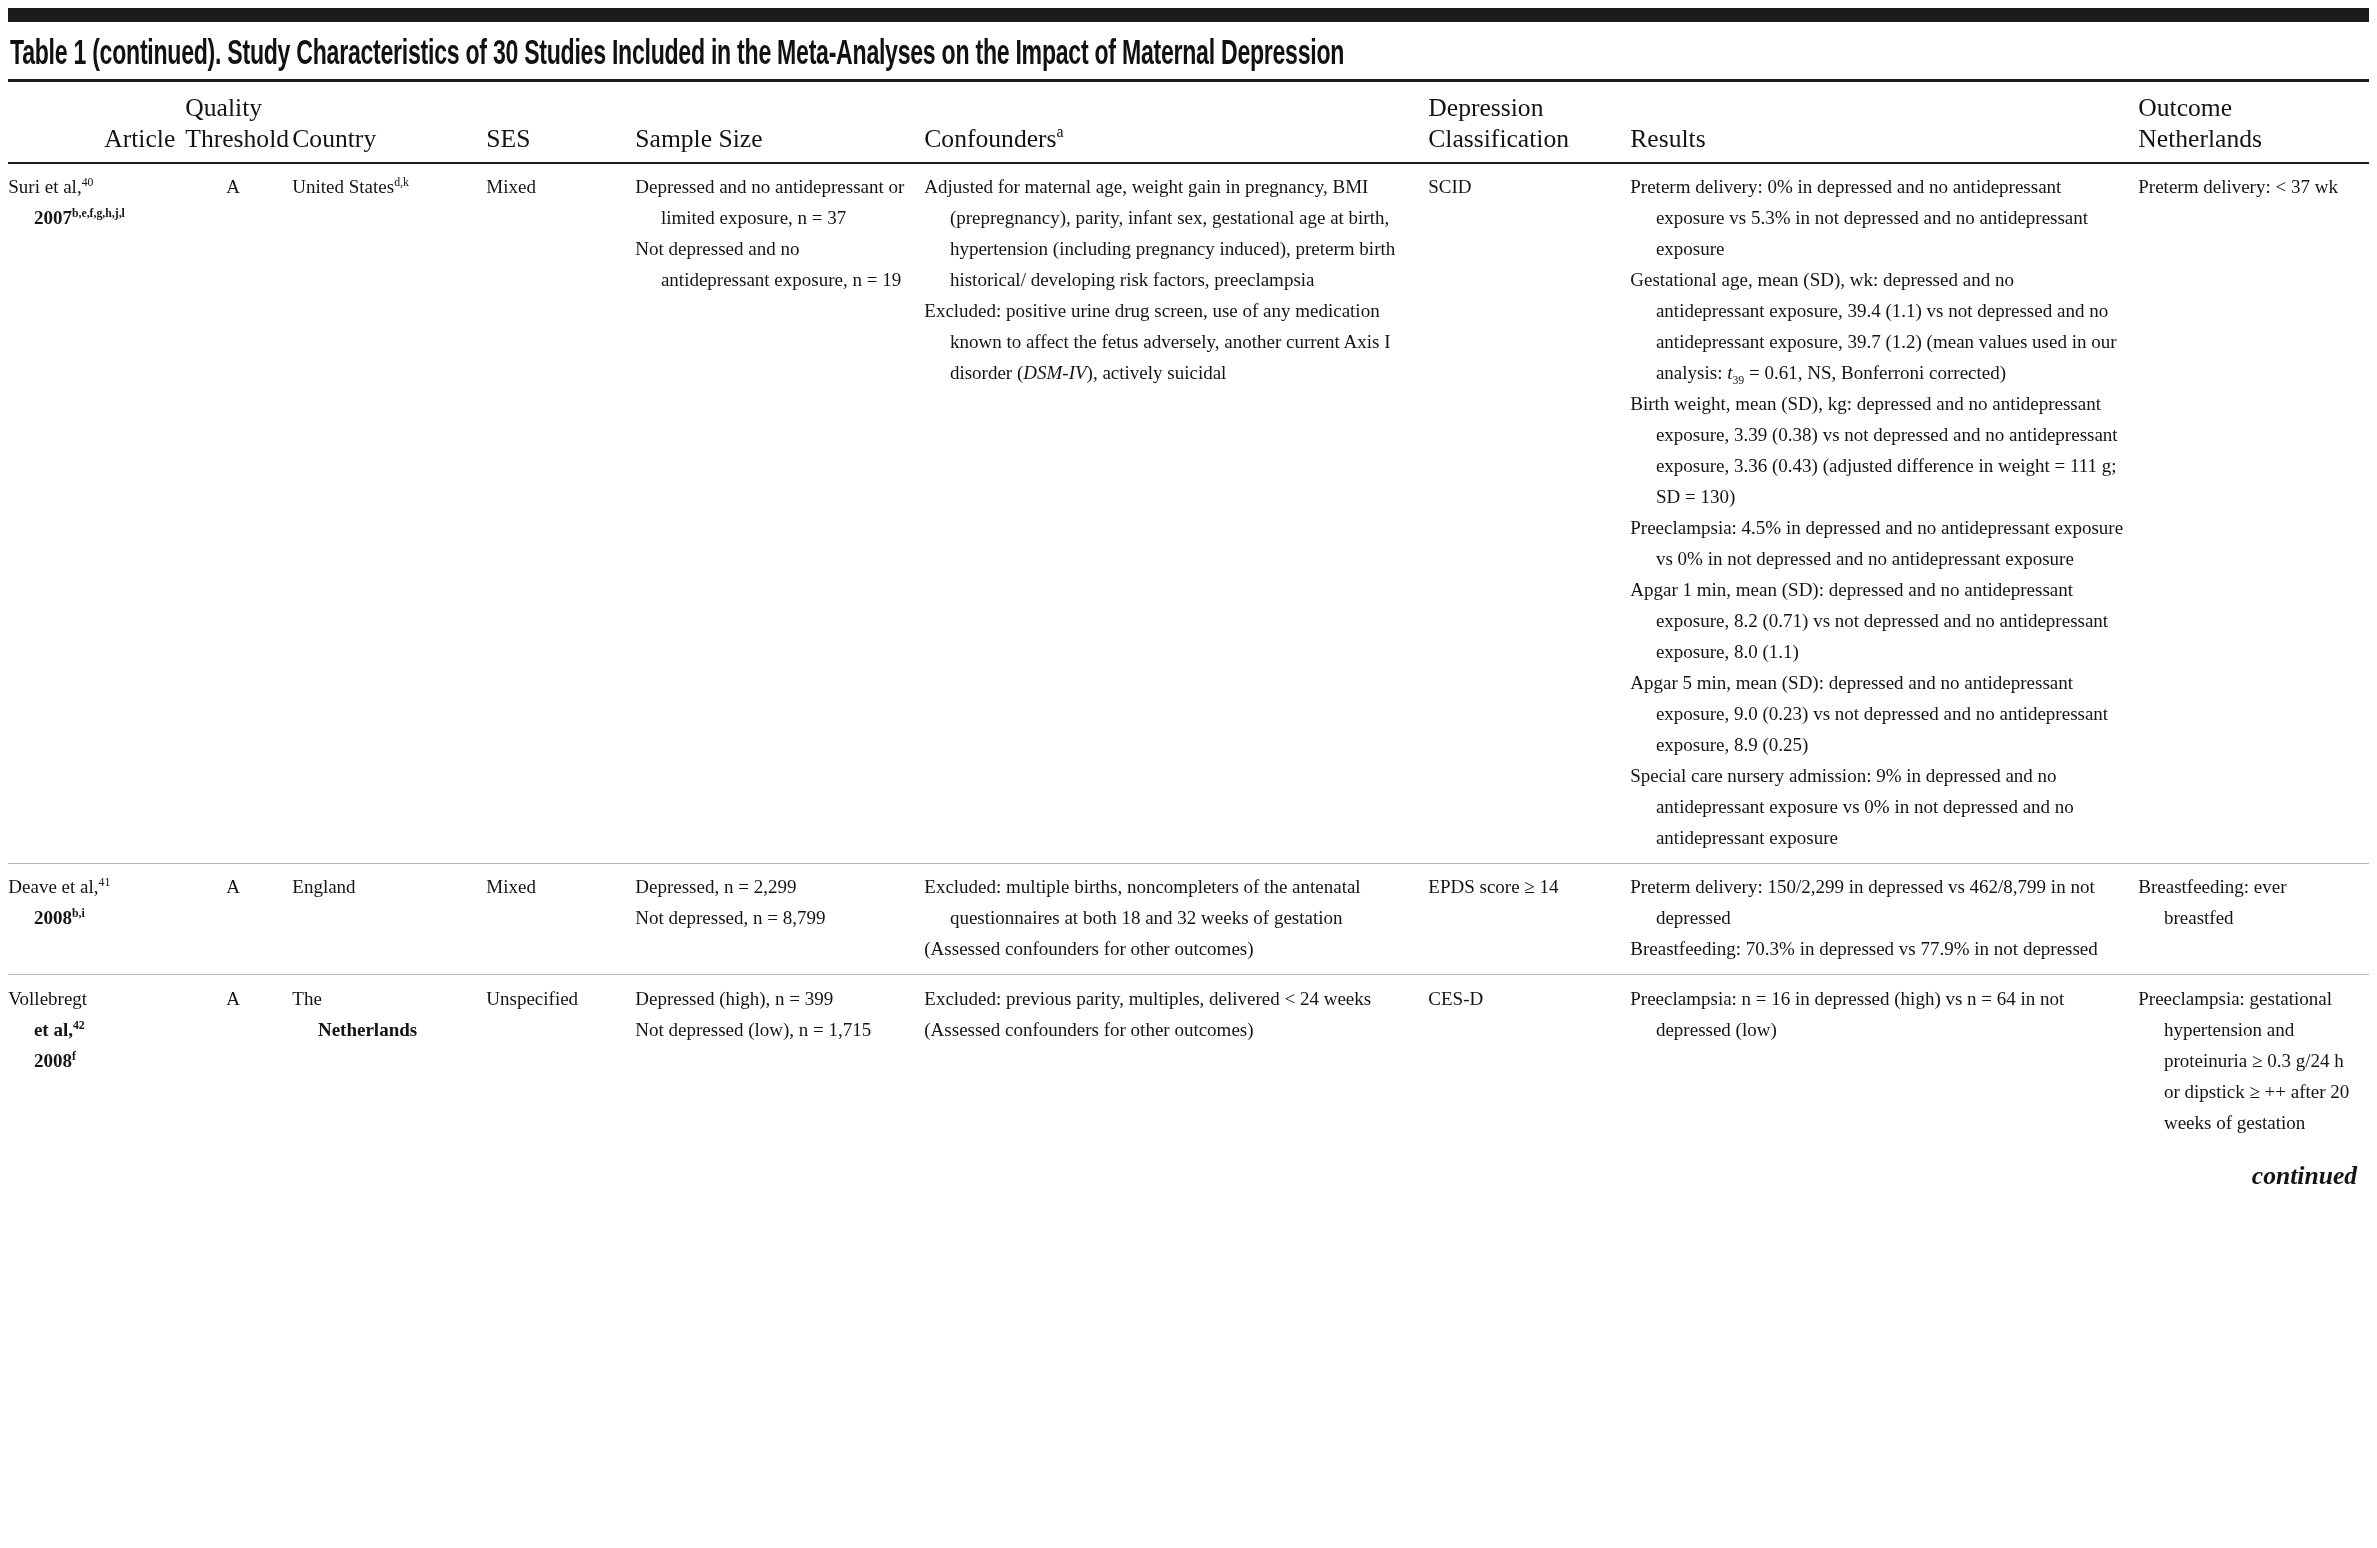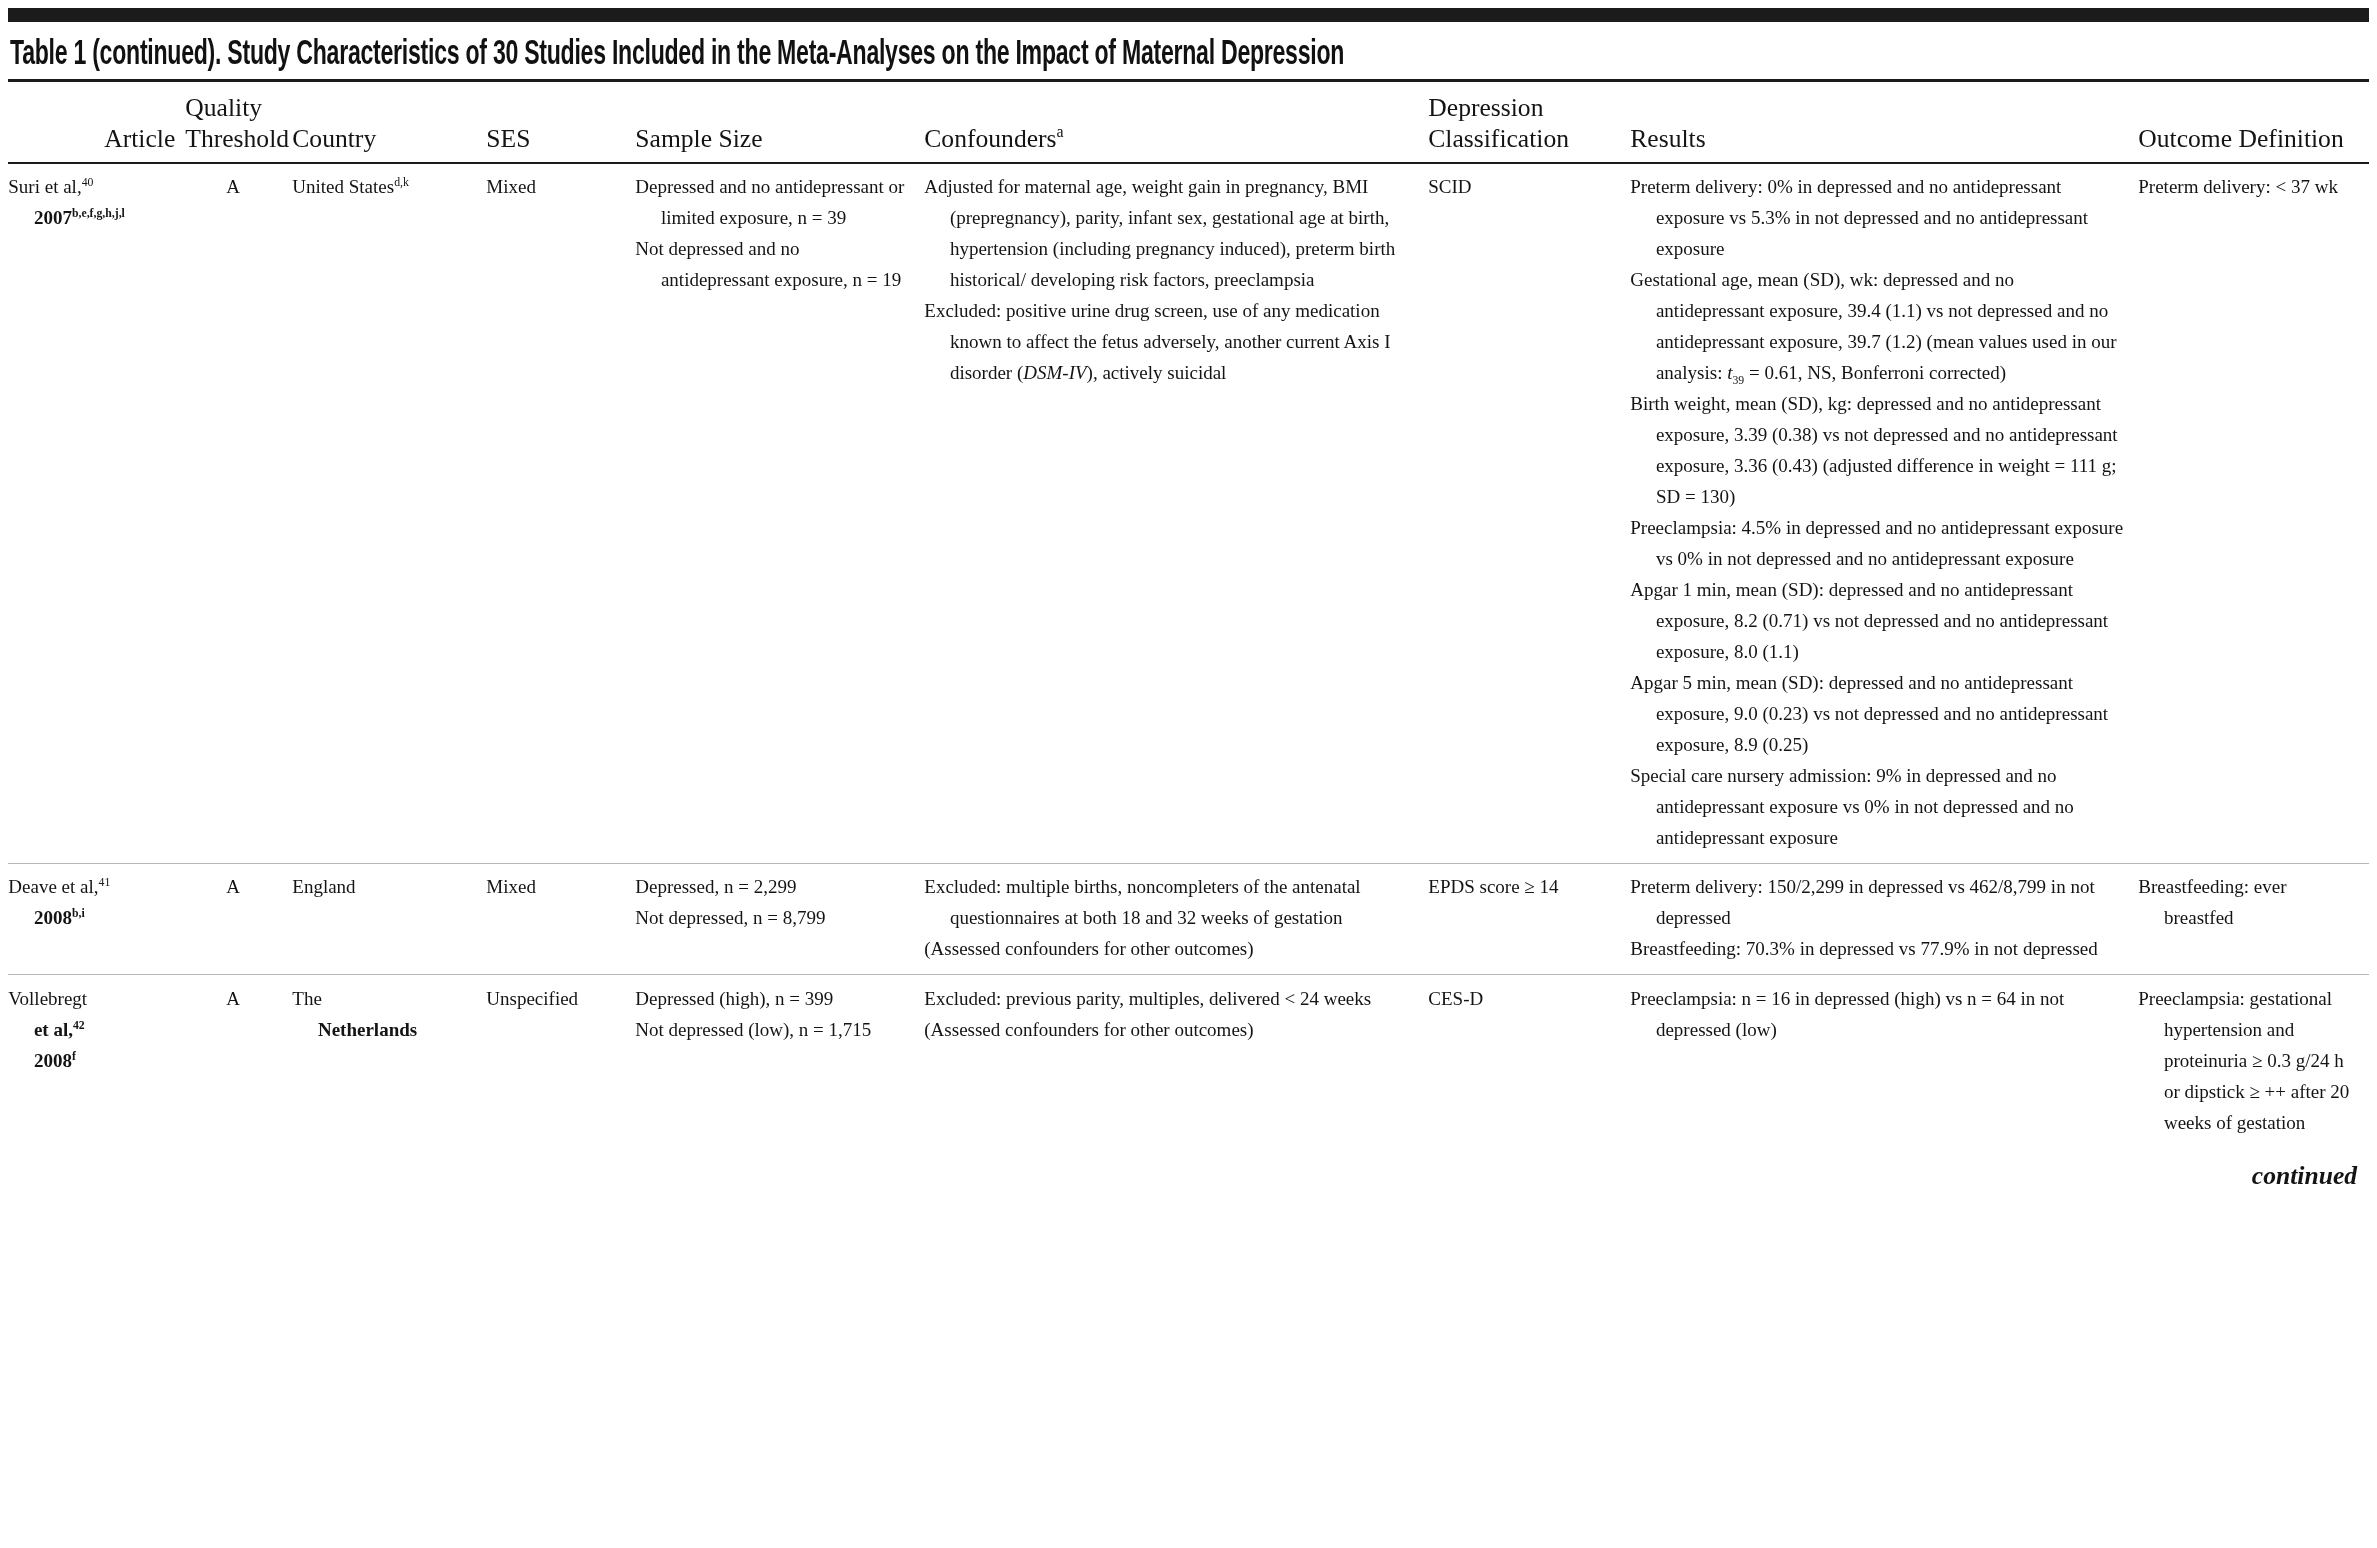--- a/index.html
+++ b/index.html
@@ -63,40 +63,40 @@
     <thead>
         <tr>
           <th class="l">Article</th>
           <th class="">Quality Threshold</th>
           <th class="">Country</th>
           <th class="">SES</th>
           <th class="">Sample Size</th>
           <th class="">Confounders<sup>a</sup></th>
           <th class="">Depression Classification</th>
           <th class="">Results</th>
-          <th class="">Outcome Definition</th>
+          <th class="">Outcome Netherlands</th>
         </tr>
       </thead>
     <tbody>
         <tr>
           <td>
             <div class="p">Suri et al,<sup>40</sup></div>
             <div class="p ind">2007<sup>b,e,f,g,h,j,l</sup></div>
           </td>
           <td class="c">
             <div class="p">A</div>
           </td>
           <td>
             <div class="p">United States<sup>d,k</sup></div>
           </td>
           <td>
             <div class="p">Mixed</div>
           </td>
           <td>
-            <div class="p">Depressed and no antidepressant or limited exposure, n = 39</div>
+            <div class="p">Depressed and no antidepressant or limited exposure, n = 37</div>
             <div class="p">Not depressed and no antidepressant exposure, n = 19</div>
           </td>
           <td>
             <div class="p">Adjusted for maternal age, weight gain in pregnancy, BMI (prepregnancy), parity, infant sex, gestational age at birth, hypertension (including pregnancy induced), preterm birth historical/ developing risk factors, preeclampsia</div>
             <div class="p">Excluded: positive urine drug screen, use of any medication known to affect the fetus adversely, another current Axis I disorder (<em>DSM-IV</em>), actively suicidal</div>
           </td>
           <td>
             <div class="p">SCID</div>
           </td>
           <td>

